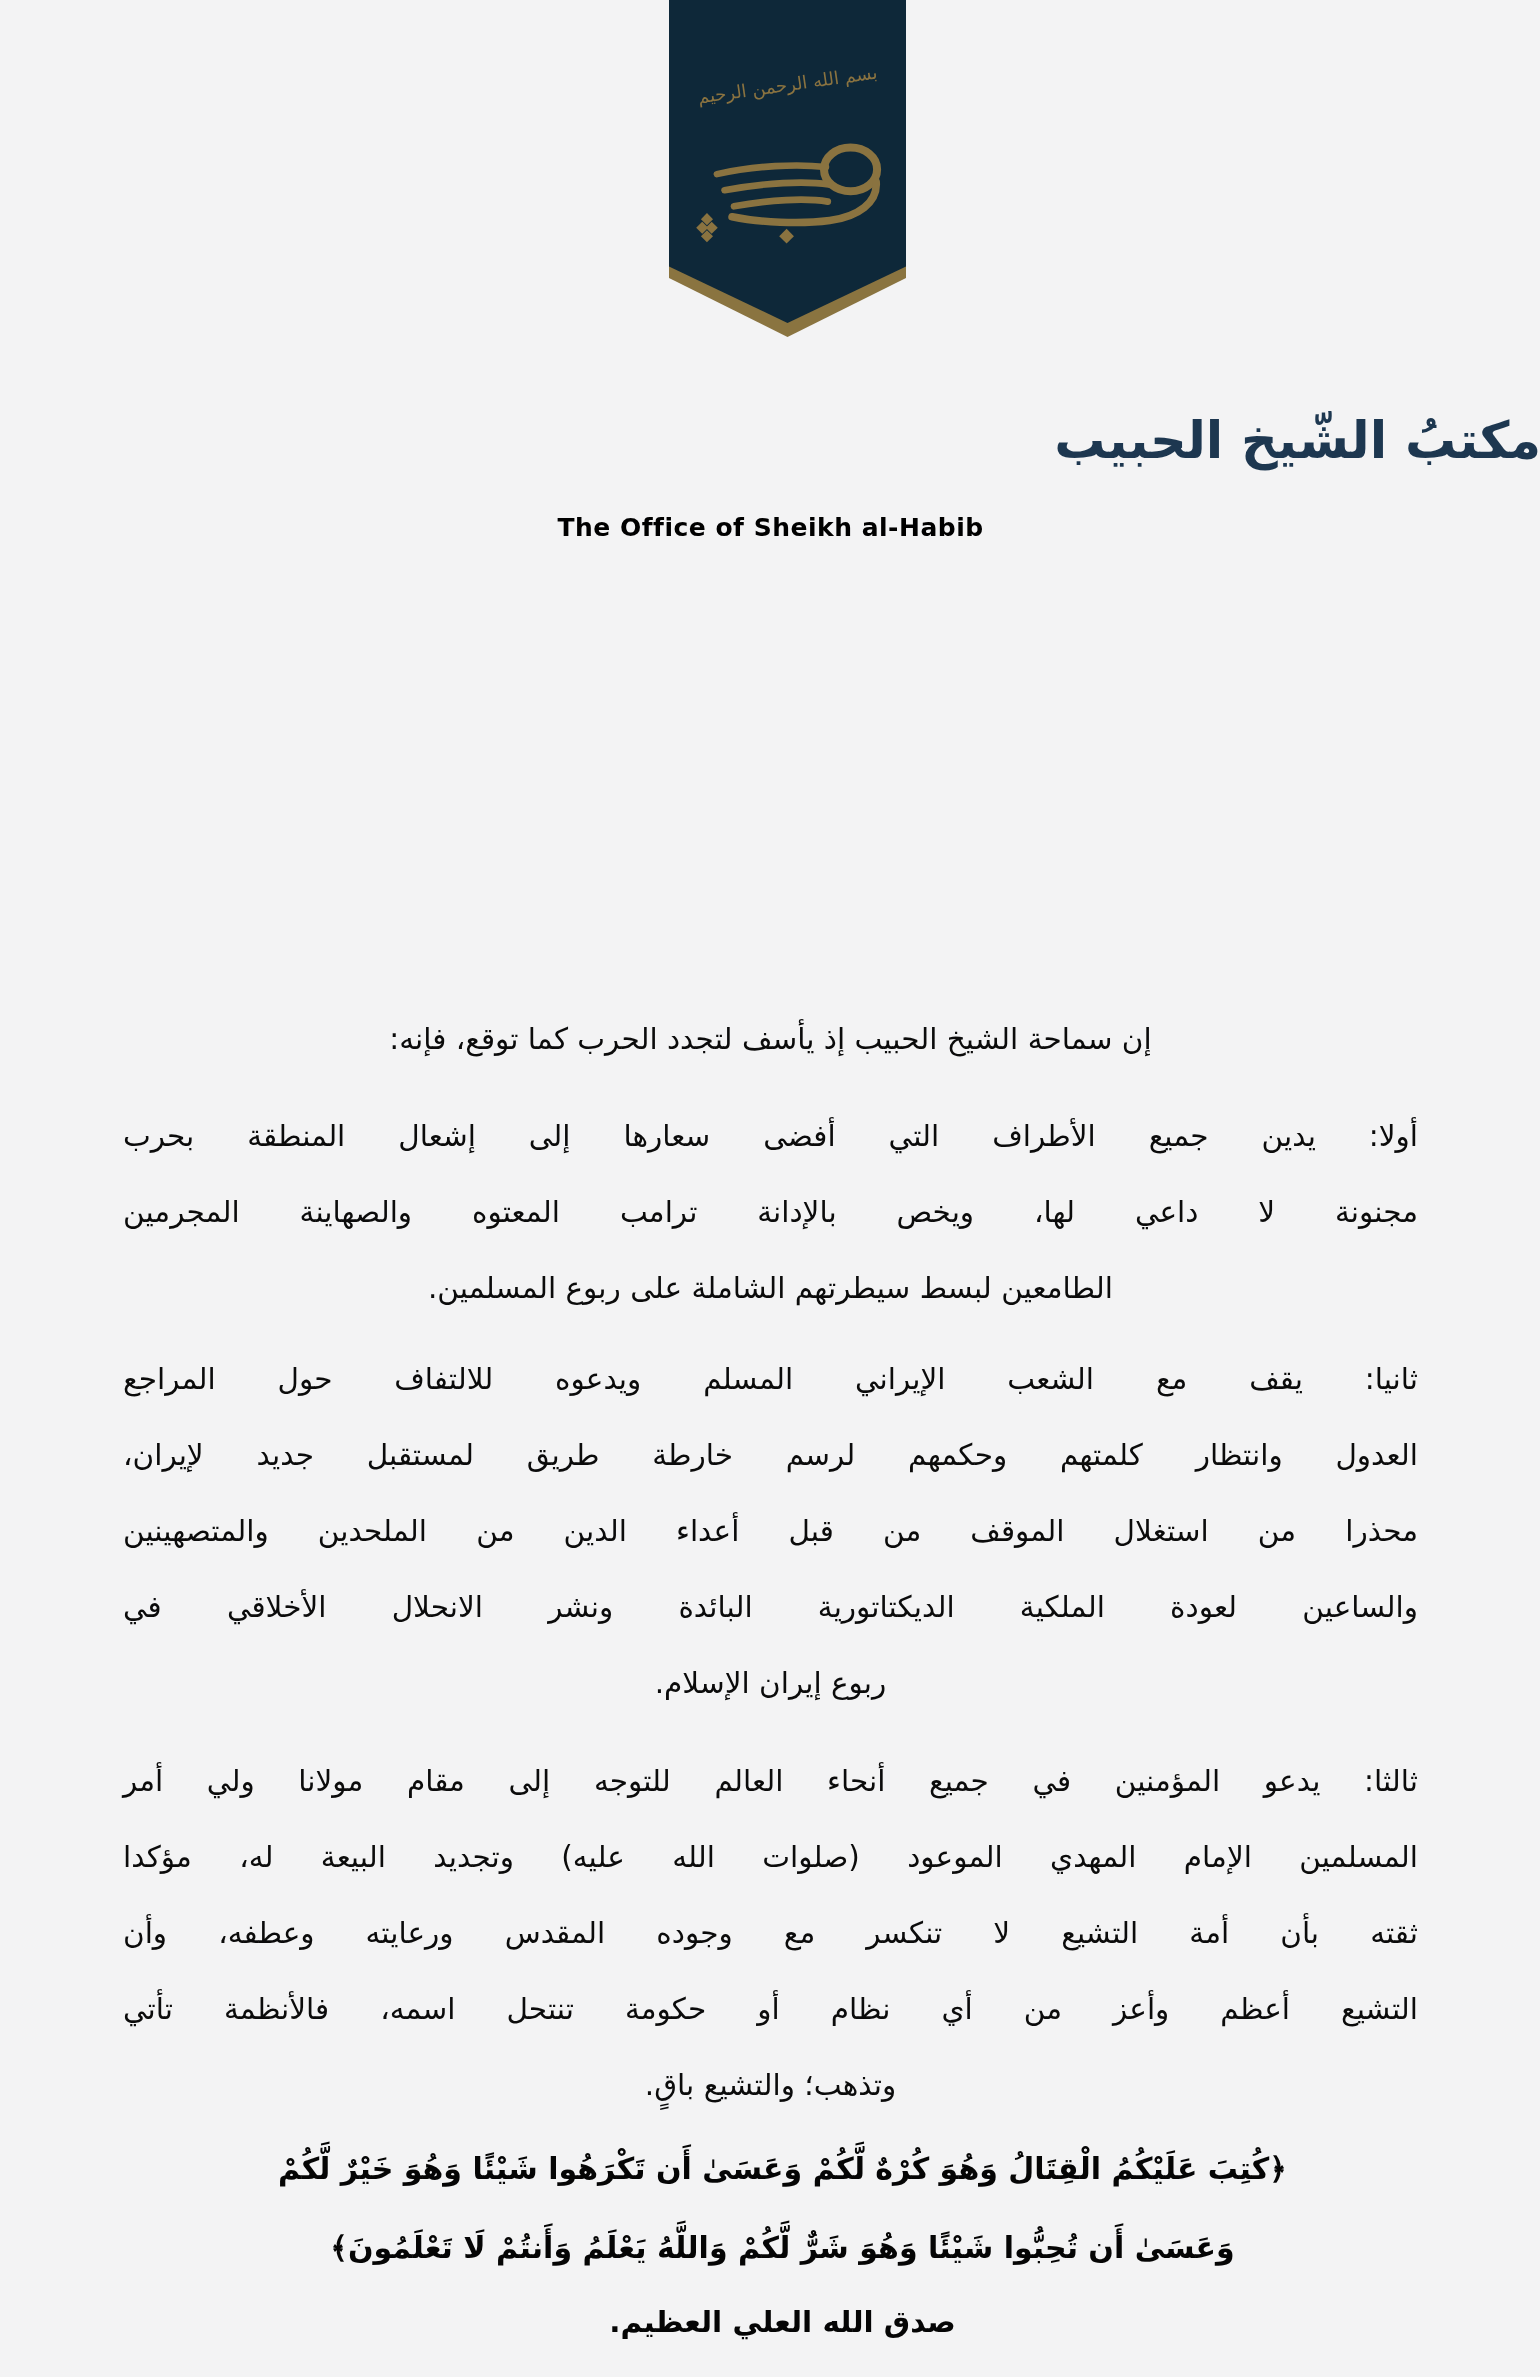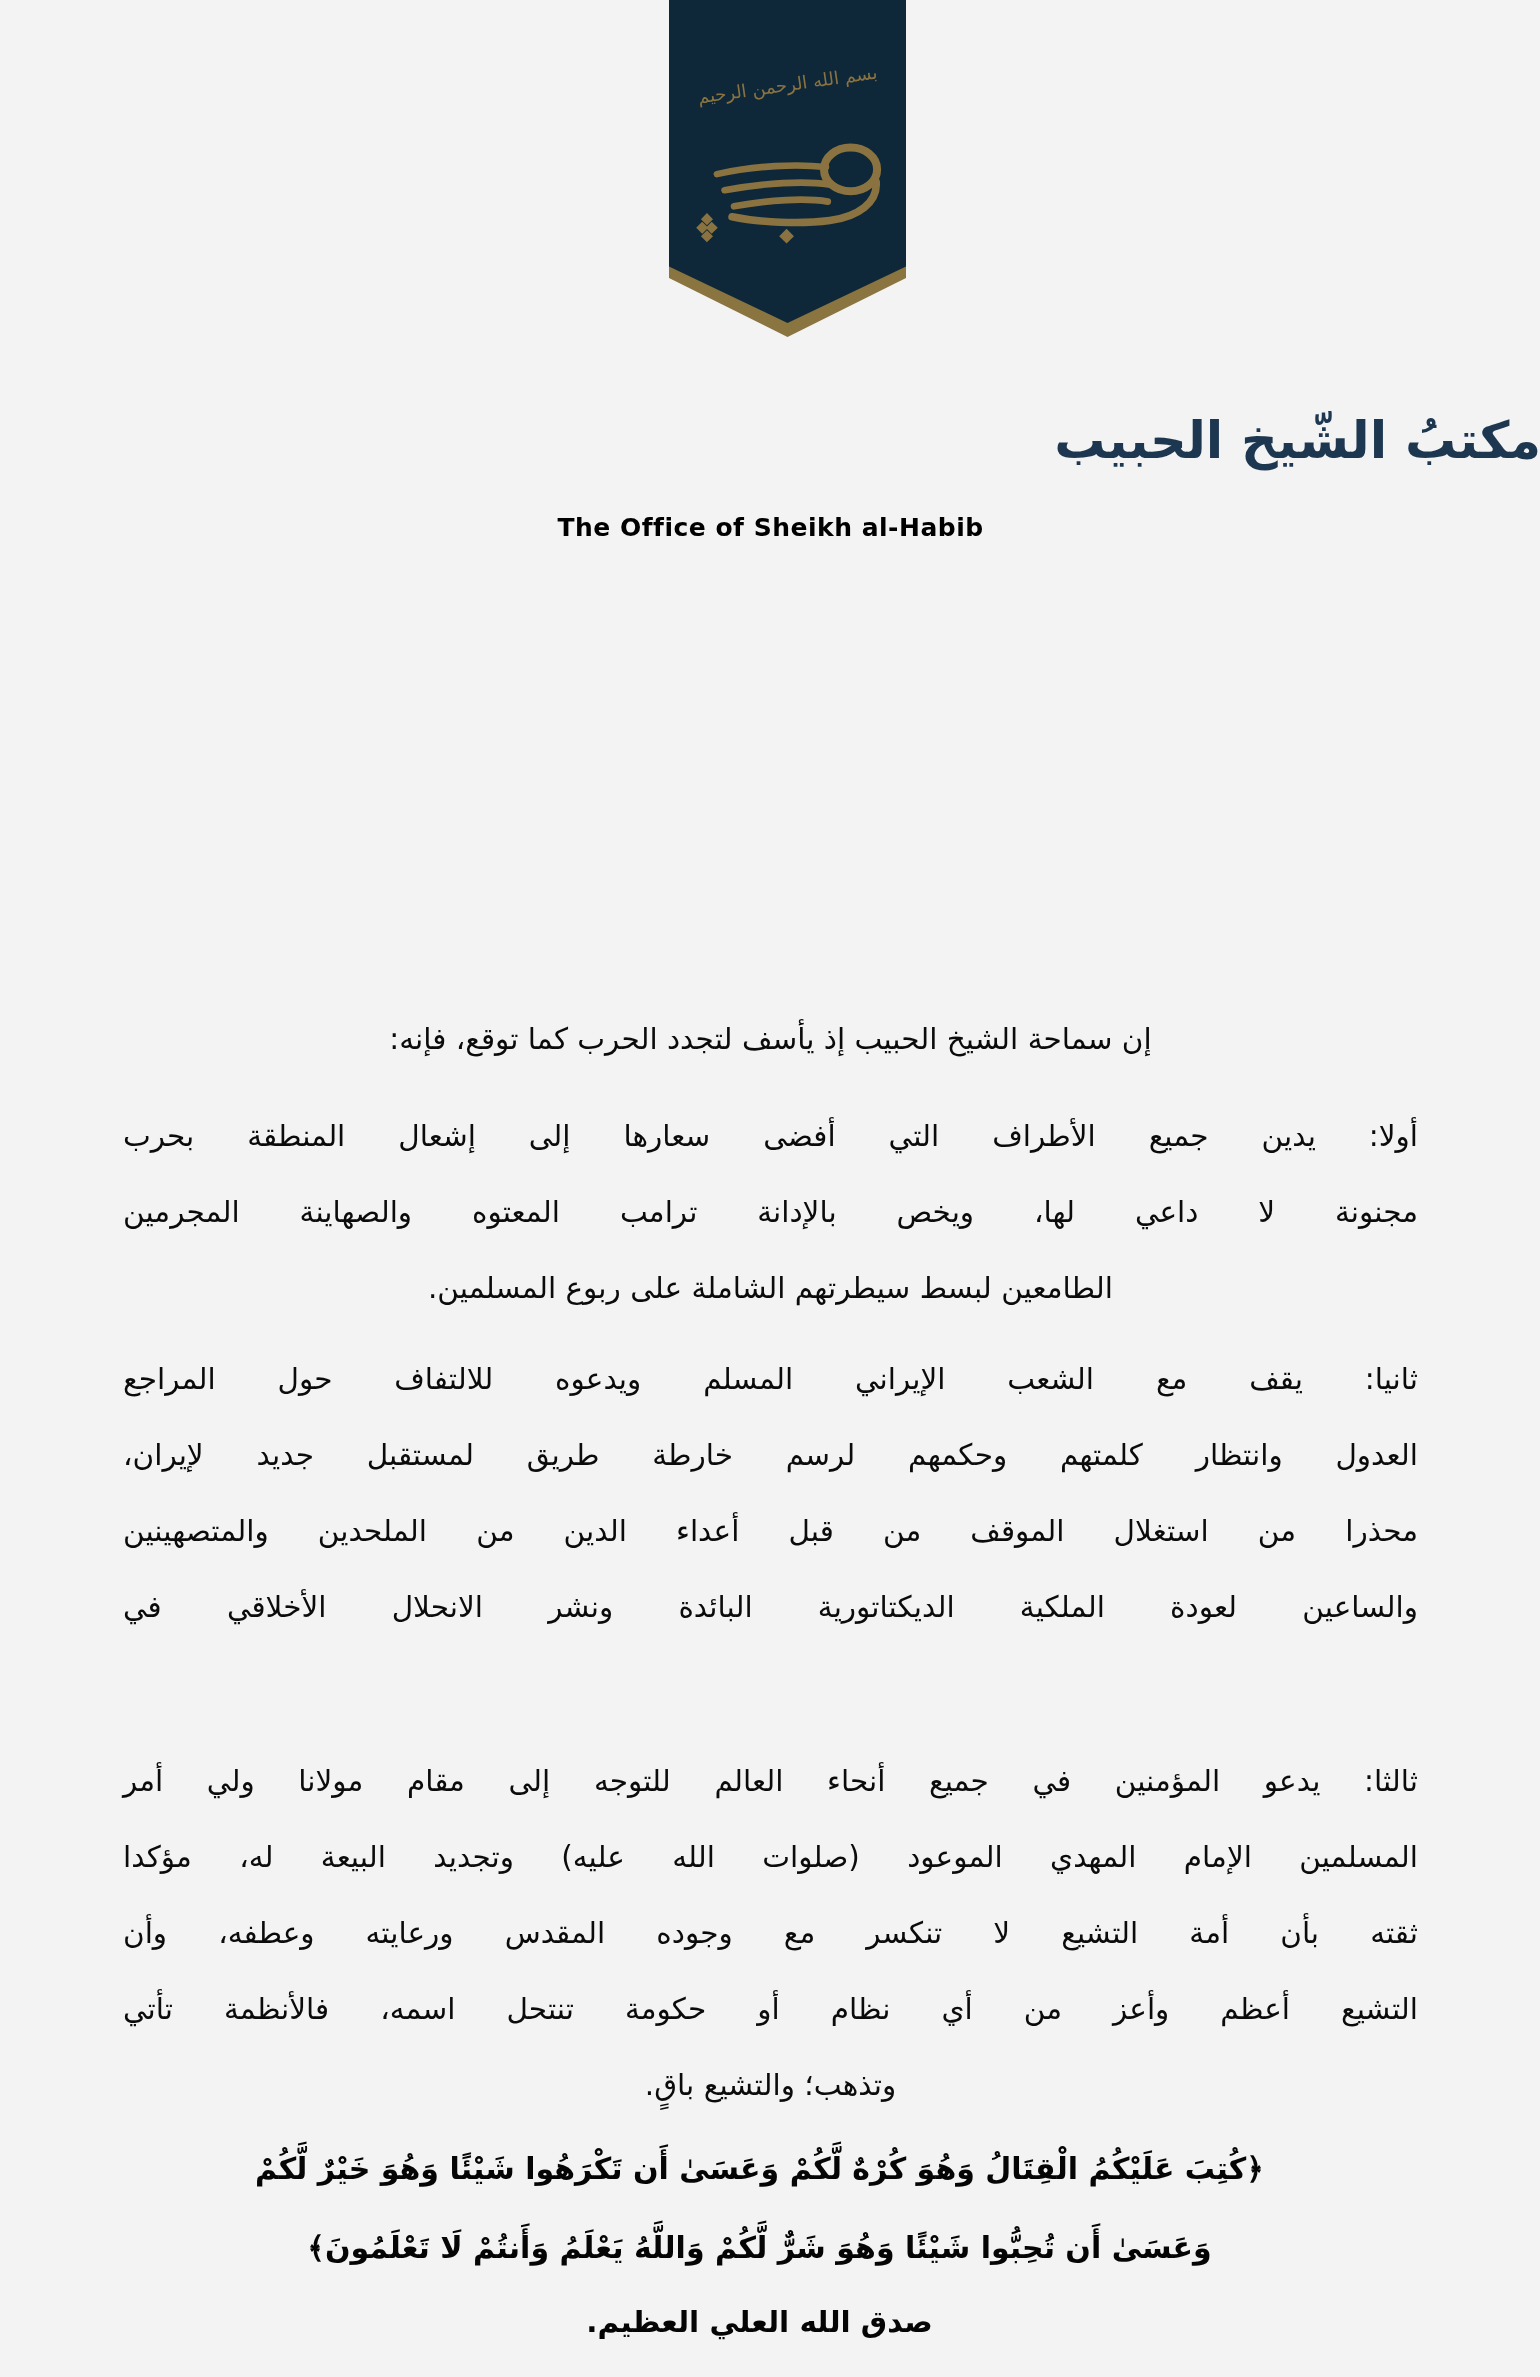--- a/index.html
+++ b/index.html
@@ -59,21 +59,21 @@
   }
   .para { position:absolute; left:123px; width:1295px; direction:rtl; color:#0b0b0b; font-size:29.5px; }
   .para-1 { top:1098px; }
   .para-2 { top:1341px; }
   .para-3 { top:1743px; }
   .jline { text-align:justify; text-align-last:justify; line-height:76px; }
   .lastline { text-align:center; text-align-last:center; line-height:76px; }
 
   
   .verse {
-    position:absolute; left:112px; top:2129px; width:1295px;
+    position:absolute; left:135px; top:2129px; width:1295px;
     direction:rtl; text-align:center; color:#050505;
     font-size:30px; font-weight:bold; line-height:79px;
   }
   .verse-closing { font-size:29.5px; line-height:71px; }
 </style>
 </head>
 <body>
 
 <div class="page">
 
@@ -110,20 +110,21 @@
     <div class="jline">أولا: يدين جميع الأطراف التي أفضى سعارها إلى إشعال المنطقة بحرب</div>
     <div class="jline">مجنونة لا داعي لها، ويخص بالإدانة ترامب المعتوه والصهاينة المجرمين</div>
     <div class="lastline">الطامعين لبسط سيطرتهم الشاملة على ربوع المسلمين.</div>
   </div>
 
   <div class="para para-2">
     <div class="jline">ثانيا: يقف مع الشعب الإيراني المسلم ويدعوه للالتفاف حول المراجع</div>
     <div class="jline">العدول وانتظار كلمتهم وحكمهم لرسم خارطة طريق لمستقبل جديد لإيران،</div>
     <div class="jline">محذرا من استغلال الموقف من قبل أعداء الدين من الملحدين والمتصهينين</div>
     <div class="jline">والساعين لعودة الملكية الديكتاتورية البائدة ونشر الانحلال الأخلاقي في</div>
+    <div class="lastline">ربوع إيران الإسلام.</div>
   </div>
 
   <div class="para para-3">
     <div class="jline">ثالثا: يدعو المؤمنين في جميع أنحاء العالم للتوجه إلى مقام مولانا ولي أمر</div>
     <div class="jline">المسلمين الإمام المهدي الموعود (صلوات الله عليه) وتجديد البيعة له، مؤكدا</div>
     <div class="jline">ثقته بأن أمة التشيع لا تنكسر مع وجوده المقدس ورعايته وعطفه، وأن</div>
     <div class="jline">التشيع أعظم وأعز من أي نظام أو حكومة تنتحل اسمه، فالأنظمة تأتي</div>
     <div class="lastline">وتذهب؛ والتشيع باقٍ.</div>
   </div>
 

